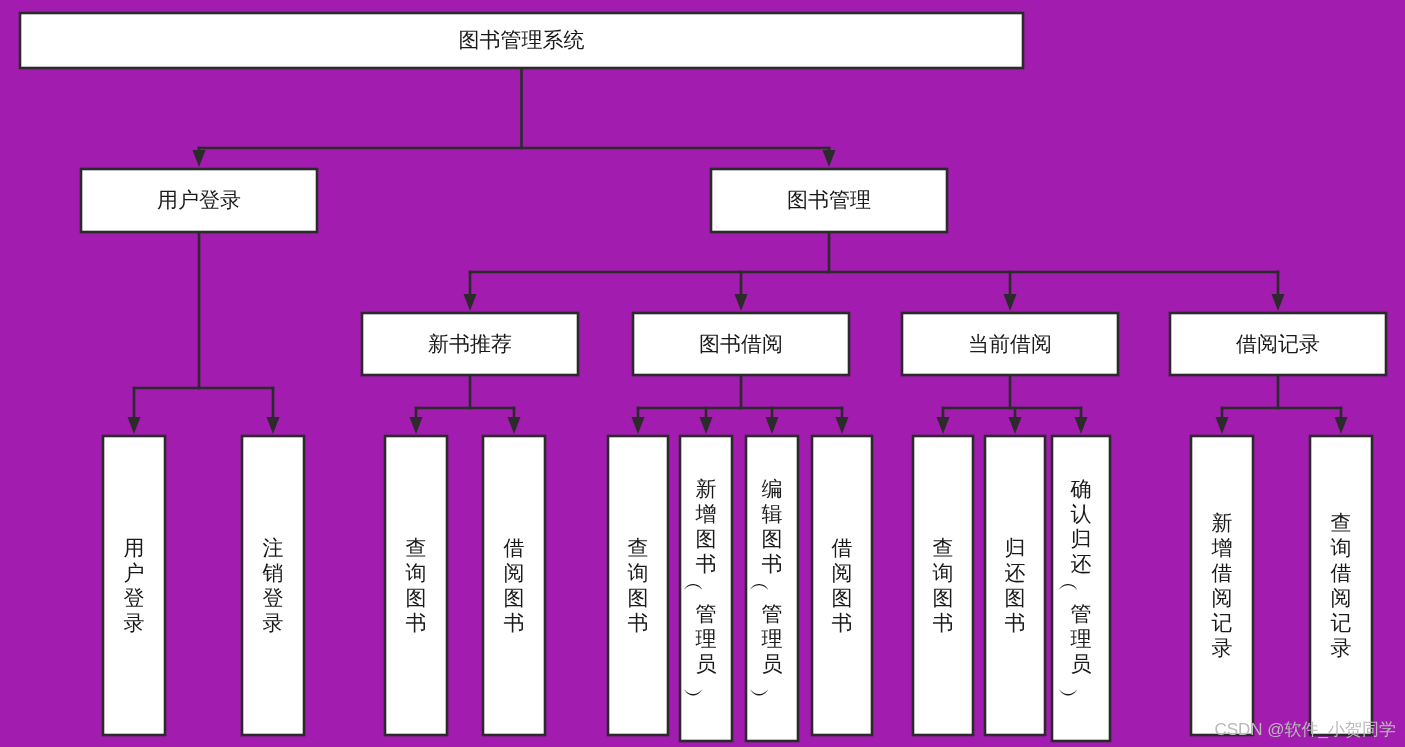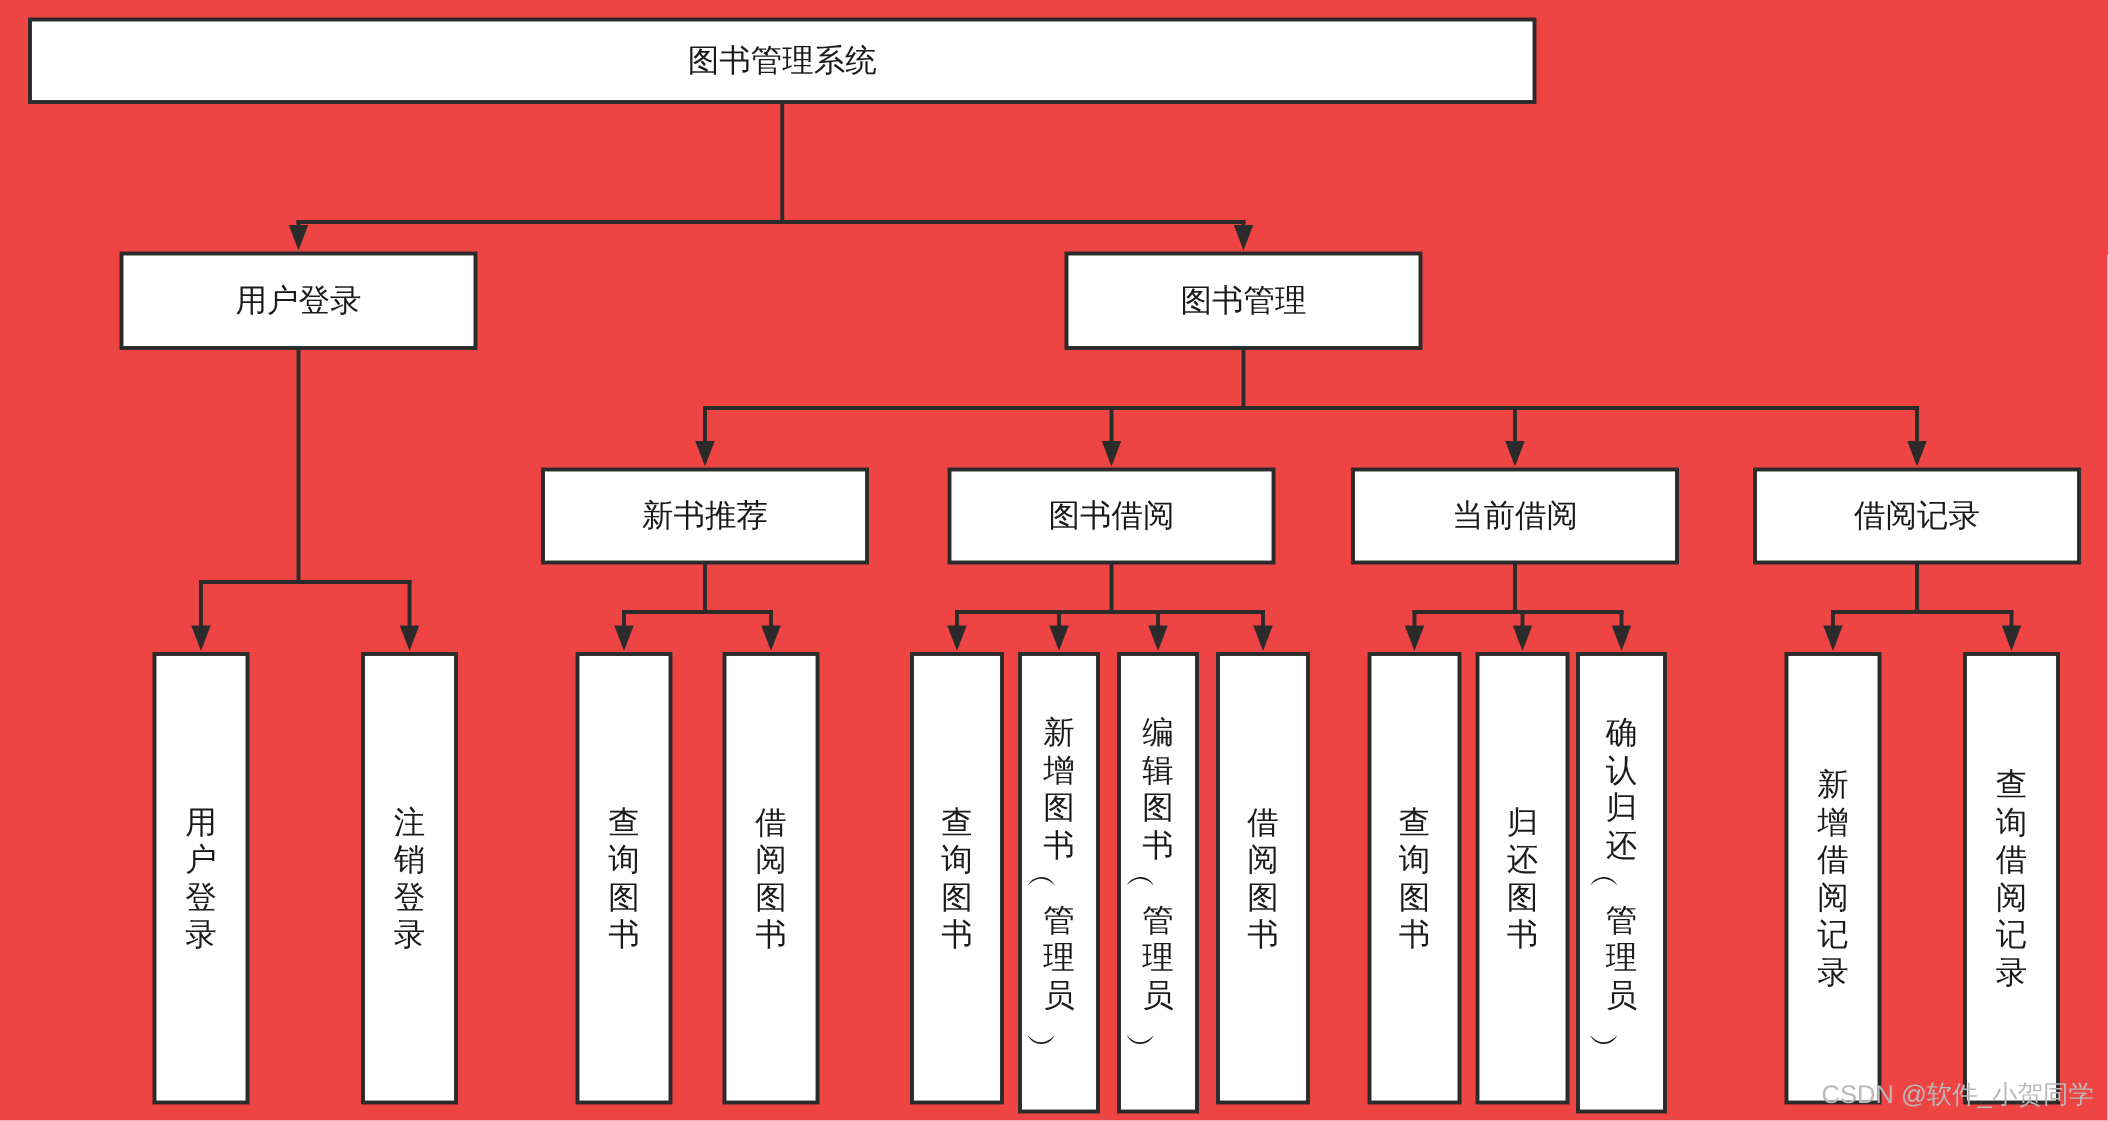--- a/index.html
+++ b/index.html
@@ -8,21 +8,21 @@
     padding: 0;
     background: #ffffff;
   }
   body {
     font-family: "Liberation Sans", "DejaVu Sans", sans-serif;
   }
   #diagram-root {
     position: relative;
     width: 1405px;
     height: 747px;
-    background: #ef4444;
+    background: #a21caf;
     overflow: hidden;
   }
   svg#tree-svg {
     position: absolute;
     top: 0;
     left: 0;
     width: 1405px;
     height: 747px;
     display: block;
   }

